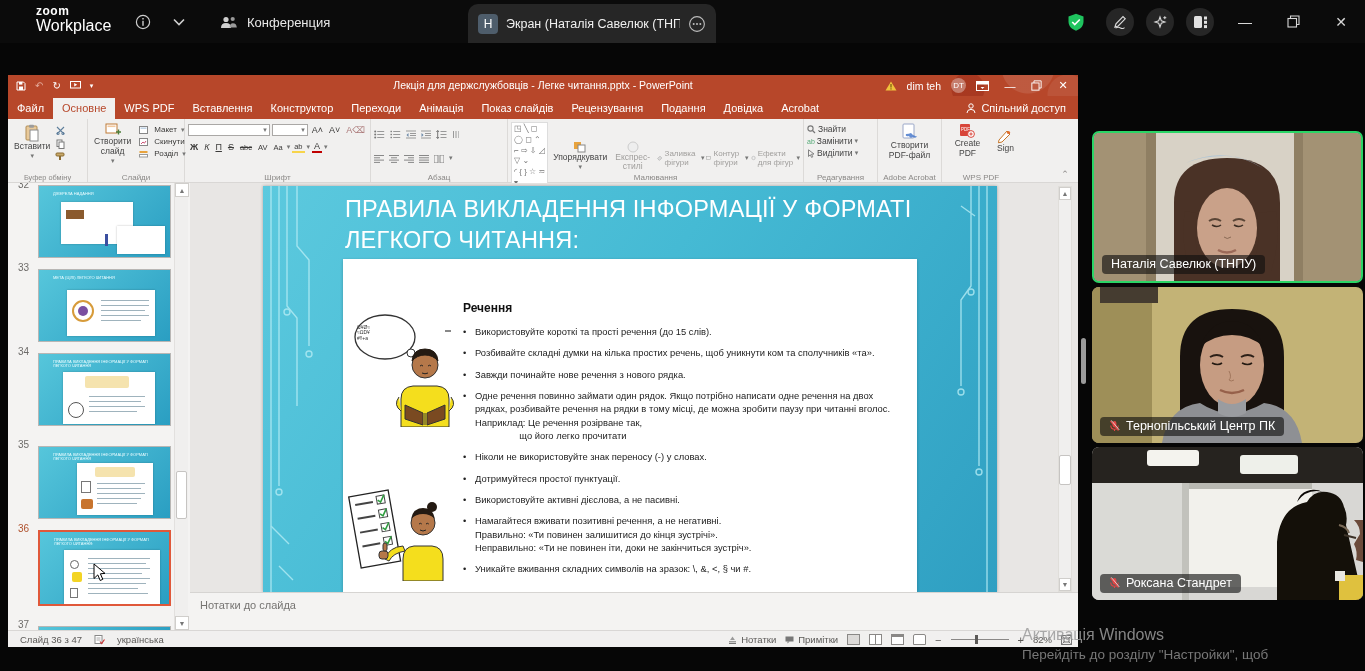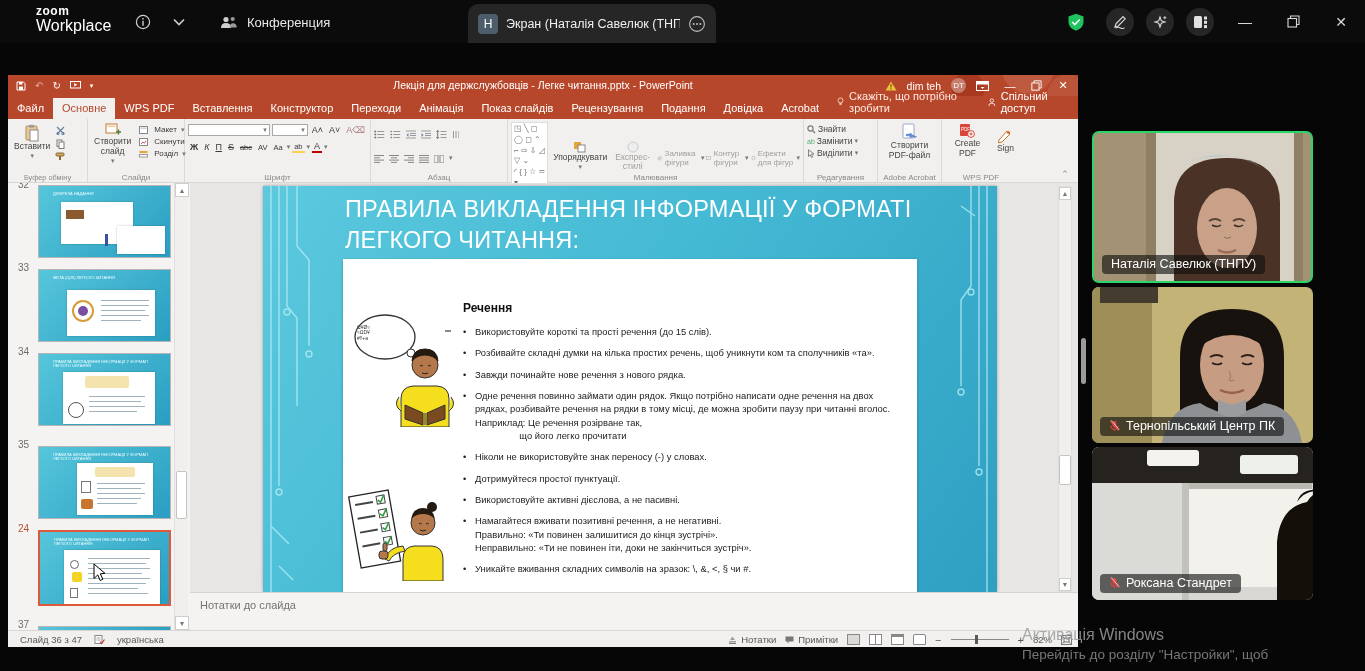--- a/index.html
+++ b/index.html
@@ -85,21 +85,21 @@
 
   #statusbar { position:absolute; left:0; top:555px; width:1070px; height:17px; background:#f1f0ef; border-top:1px solid #d9d7d5; font-size:9.5px; color:#5a5856; }
   #sb-left { position:absolute; left:12px; top:0; height:17px; display:flex; align-items:center; gap:12px; }
   #sb-right { position:absolute; right:6px; top:0; height:17px; display:flex; align-items:center; gap:9px; }
   .viewico { width:13px; height:11px; border:1px solid #8a8886; background:#fff; }
   .viewico.active { background:#dcdad8; }
   #zoom-slider { width:58px; height:1px; background:#8a8886; position:relative; }
   #zoom-knob { position:absolute; left:24px; top:-4px; width:3px; height:9px; background:#5a5856; }
 
   
-  .video { position:absolute; left:1092px; width:221px; background:#151515; border-radius:7px; overflow:hidden; }
+  .video { position:absolute; left:1092px; width:271px; background:#151515; border-radius:7px; overflow:hidden; }
   .video.speaking { border:2px solid #2bd566; }
   .vname { position:absolute; left:8px; bottom:7px; background:rgba(15,15,15,.62); color:#fff; font-size:12.5px; padding:2px 9px 3px; border-radius:4px; display:flex; align-items:center; gap:6px; white-space:nowrap; }
   #videos-scroll { position:absolute; left:1081px; top:338px; width:5px; height:46px; background:#9a9a9a; border-radius:3px; }
 
   #watermark { position:absolute; left:1022px; top:626px; color:#9c9c9c; opacity:.85; }
   #watermark .w1 { font-size:16px; }
   #watermark .w2 { font-size:13.5px; margin-top:3px; color:#8b8b8b; }
 
   #cursor { position:absolute; left:93px; top:563px; z-index:50; }
 </style>
@@ -227,28 +227,20 @@
       <div class="ppt-tab">WPS PDF</div>
       <div class="ppt-tab">Вставлення</div>
       <div class="ppt-tab">Конструктор</div>
       <div class="ppt-tab">Переходи</div>
       <div class="ppt-tab">Анімація</div>
       <div class="ppt-tab">Показ слайдів</div>
       <div class="ppt-tab">Рецензування</div>
       <div class="ppt-tab">Подання</div>
       <div class="ppt-tab">Довідка</div>
       <div class="ppt-tab">Acrobat</div>
-      <div id="tellme">
-        <svg width="9" height="12" viewBox="0 0 9 12">
-            <circle cx="4.5" cy="4" r="3.2" fill="none" stroke="#ffe9e2" stroke-width="1"></circle>
-            <rect x="3" y="7.5" width="3" height="1" fill="#ffe9e2"></rect>
-            <rect x="3" y="9" width="3" height="1" fill="#ffe9e2"></rect>
-          </svg>
-        <span>Скажіть, що потрібно зробити</span>
-      </div>
       <div id="share-btn">
         <svg width="10" height="11" viewBox="0 0 10 11">
             <circle cx="5" cy="3" r="2.2" fill="none" stroke="#fff" stroke-width="1"></circle>
             <path d="M1 10 q0-3.6 4-3.6 q4 0 4 3.6" fill="none" stroke="#fff" stroke-width="1"></path>
           </svg>
         <span>Спільний доступ</span>
       </div>
     </div>
 
     <div id="ribbon">
@@ -588,21 +580,21 @@
         <div class="t-box" style="left:38px;top:16px;width:76px;height:52px"></div>
         <div style="position:absolute;left:56px;top:20px;width:40px;height:10px;background:#f5e3ae;border-radius:2px"></div>
         <div style="position:absolute;left:42px;top:34px;width:10px;height:12px;border:1px solid #777;background:#fff"></div>
         <div style="position:absolute;left:42px;top:52px;width:12px;height:10px;background:#c8742e;border-radius:2px"></div>
         <div class="t-line" style="left:58px;top:36px;width:48px"></div>
           <div class="t-line" style="left:58px;top:41px;width:44px"></div>
           <div class="t-line" style="left:58px;top:46px;width:48px"></div>
           <div class="t-line" style="left:58px;top:51px;width:44px"></div>
           <div class="t-line" style="left:58px;top:56px;width:40px"></div>
       </div>
-      <div class="thumb-num" style="top:340px;color:#b0522e">24</div>
+      <div class="thumb-num" style="top:340px;color:#b0522e">36</div>
       <div class="thumb sel" style="top:347px;height:76px">
         <div class="t-title">ПРАВИЛА ВИКЛАДЕННЯ ІНФОРМАЦІЇ У ФОРМАТІ ЛЕГКОГО ЧИТАННЯ:</div>
         <div class="t-box" style="left:24px;top:18px;width:96px;height:54px"></div>
         <div style="position:absolute;left:30px;top:28px;width:9px;height:9px;border-radius:50%;border:1px solid #666;background:#fff"></div>
         <div style="position:absolute;left:32px;top:40px;width:10px;height:10px;background:#f3d424;border-radius:2px"></div>
         <div style="position:absolute;left:30px;top:56px;width:8px;height:10px;background:#fff;border:1px solid #777"></div>
         <div class="t-line" style="left:48px;top:26px;width:62px"></div>
           <div class="t-line" style="left:48px;top:31px;width:58px"></div>
           <div class="t-line" style="left:48px;top:36px;width:62px"></div>
           <div class="t-line" style="left:48px;top:41px;width:54px"></div>

